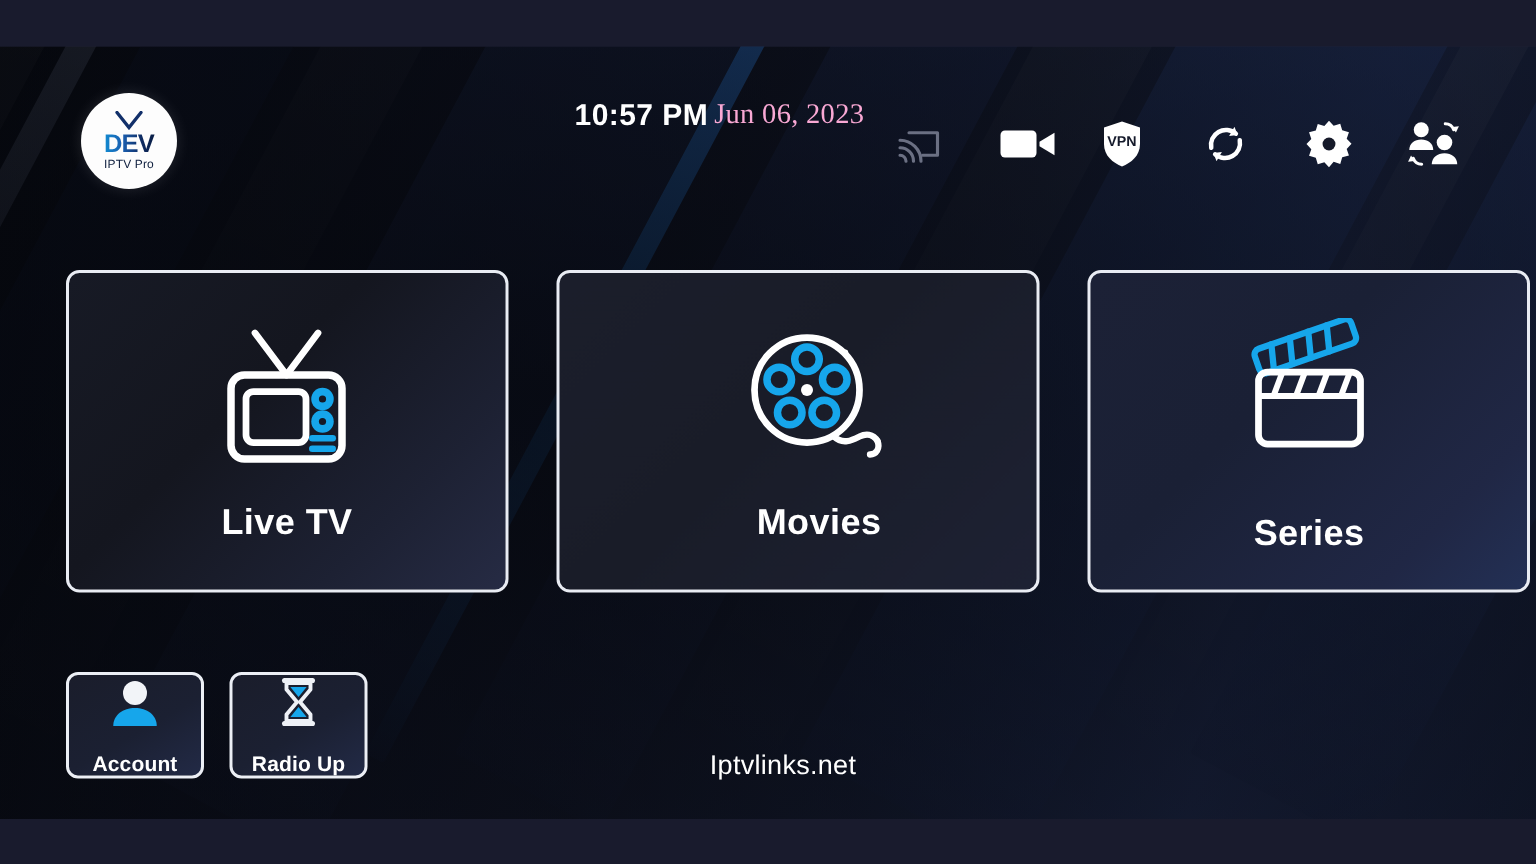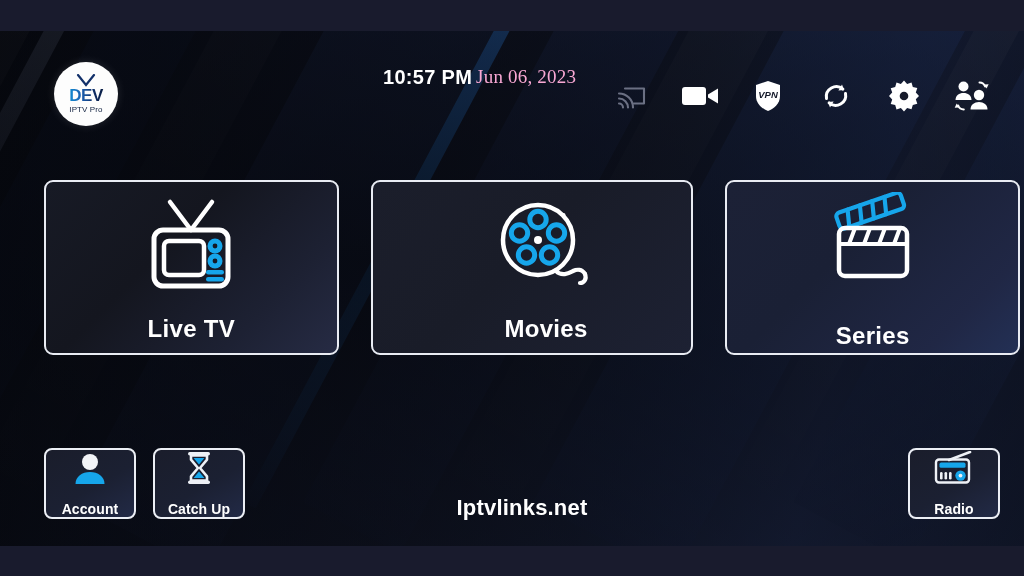--- a/index.html
+++ b/index.html
@@ -90,27 +90,27 @@
   }
   .clock-time { font-size:20px; font-weight:bold; letter-spacing:.3px; }
   .clock-date { font-size:19px; font-weight:400; letter-spacing:.2px; color:#f9a8d4;font-family:Liberation Serif, serif; }
 
   .toolbar {
     position:absolute; right:18px; top:72px;
     display:flex; align-items:center; gap:0;
   }
   .tb-btn {
     width:68px; height:48px;
-    display:flex; align-items:center; justify-content:center;font-style:italic;
+    display:flex; align-items:center; 
   }
 
   
   .cards {
     position:absolute; left:24px; top:180px;
-    width:976px; height:175px;
+    width:976px; height:215px;
     display:flex; gap:32px;
   }
   .card {
     position:relative; flex:1;
     border:2px solid #e9ecf3; border-radius:9px;
     display:flex; flex-direction:column;
     align-items:center; justify-content:center;
     overflow:hidden;
   }
   .card-1 { background:linear-gradient(135deg,#171a25 0%, #14161f 40%, #1d2133 75%, #262b44 100%); }
@@ -131,21 +131,21 @@
     background:linear-gradient(150deg,#1a1d2b 0%, #1b2032 55%, #222a46 100%);
     display:flex; flex-direction:column;
     align-items:center; justify-content:center; gap:16px;
   }
   .tile-icon { height:34px; display:flex; align-items:flex-end; justify-content:center; }
   .tile-label { color:#fff; font-size:14px; font-weight:bold; letter-spacing:.1px; }
 
   .footer {
     position:absolute; left:0; right:0; bottom:55px;
     text-align:center; color:#fff;
-    font-size:22px; font-weight:bold; letter-spacing:.2px;
+    font-size:18px; font-weight:normal; letter-spacing:.2px;
   }
 </style>
 </head>
 <body>
 
 <div class="screen">
 
   <div class="stage">
     <div class="stripes">
       <div class="stripe s1"></div>
@@ -308,42 +308,27 @@
       <div class="tile">
         <div class="tile-icon">
           <svg width="28" height="34" viewBox="0 0 28 34" fill="none">
             <rect x="3" y="1" width="22" height="3.4" rx="1.7" fill="#eef1f6"></rect>
             <rect x="3" y="29.6" width="22" height="3.4" rx="1.7" fill="#eef1f6"></rect>
             <path d="M6 4.4h16v4.2L15 17l7 8.4v4.2H6v-4.2L13 17 6 8.6z" stroke="#eef1f6" stroke-width="2.6" stroke-linejoin="round" fill="none"></path>
             <path d="M8.6 7h10.8L14 13.6z" fill="#16A6EB"></path>
             <path d="M14 20.4l5.4 6.6H8.6z" fill="#16A6EB"></path>
           </svg>
         </div>
-        <div class="tile-label">Catch Up</div>
+        <div class="tile-label">Radio Up</div>
       </div>
 
     </div>
 
     <div class="tiles-right">
 
-      <div class="tile">
-        <div class="tile-icon">
-          <svg width="42" height="34" viewBox="0 0 42 34" fill="none">
-            <path d="M16 9 L37 1" stroke="#eef1f6" stroke-width="2.6" stroke-linecap="round"></path>
-            <rect x="3" y="8.5" width="33" height="23" rx="3" stroke="#eef1f6" stroke-width="2.4" fill="none"></rect>
-            <rect x="6.5" y="11.6" width="26" height="5.2" rx="1.6" fill="#16A6EB"></rect>
-            <rect x="7" y="21" width="2.6" height="7.5" rx="1.3" fill="#eef1f6"></rect>
-            <rect x="11.5" y="21" width="2.6" height="7.5" rx="1.3" fill="#eef1f6"></rect>
-            <rect x="16" y="21" width="2.6" height="7.5" rx="1.3" fill="#eef1f6"></rect>
-            <circle cx="27.5" cy="24.6" r="5.2" fill="#16A6EB"></circle>
-            <circle cx="27.5" cy="24.6" r="1.9" fill="#eef1f6"></circle>
-          </svg>
-        </div>
-        <div class="tile-label">Radio</div>
-      </div>
 
 
     </div>
 
     <div class="footer">Iptvlinks.net</div>
 
   </div>
 </div>
 
 </body></html>

